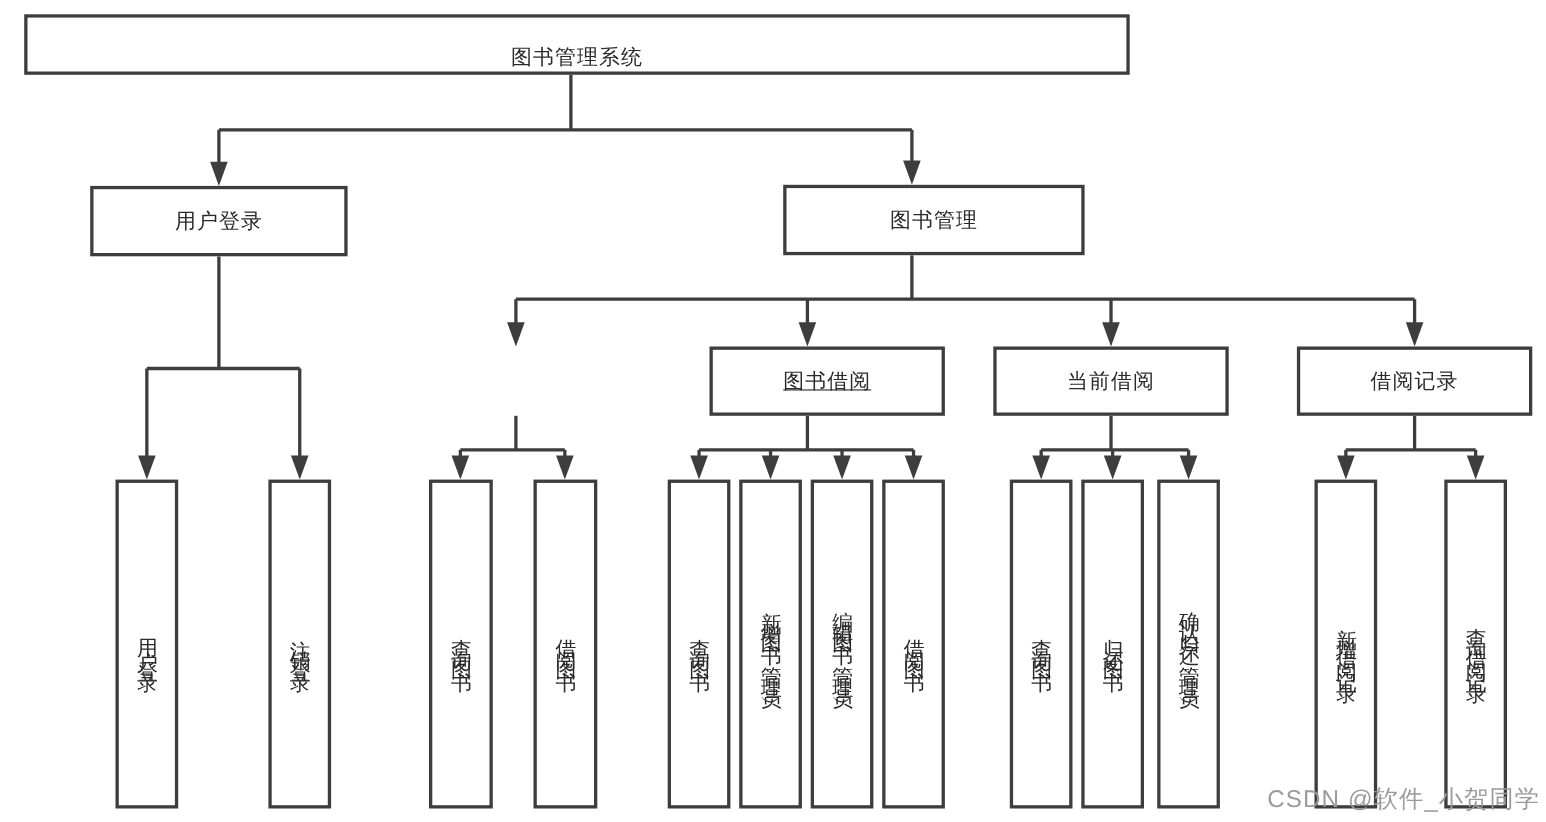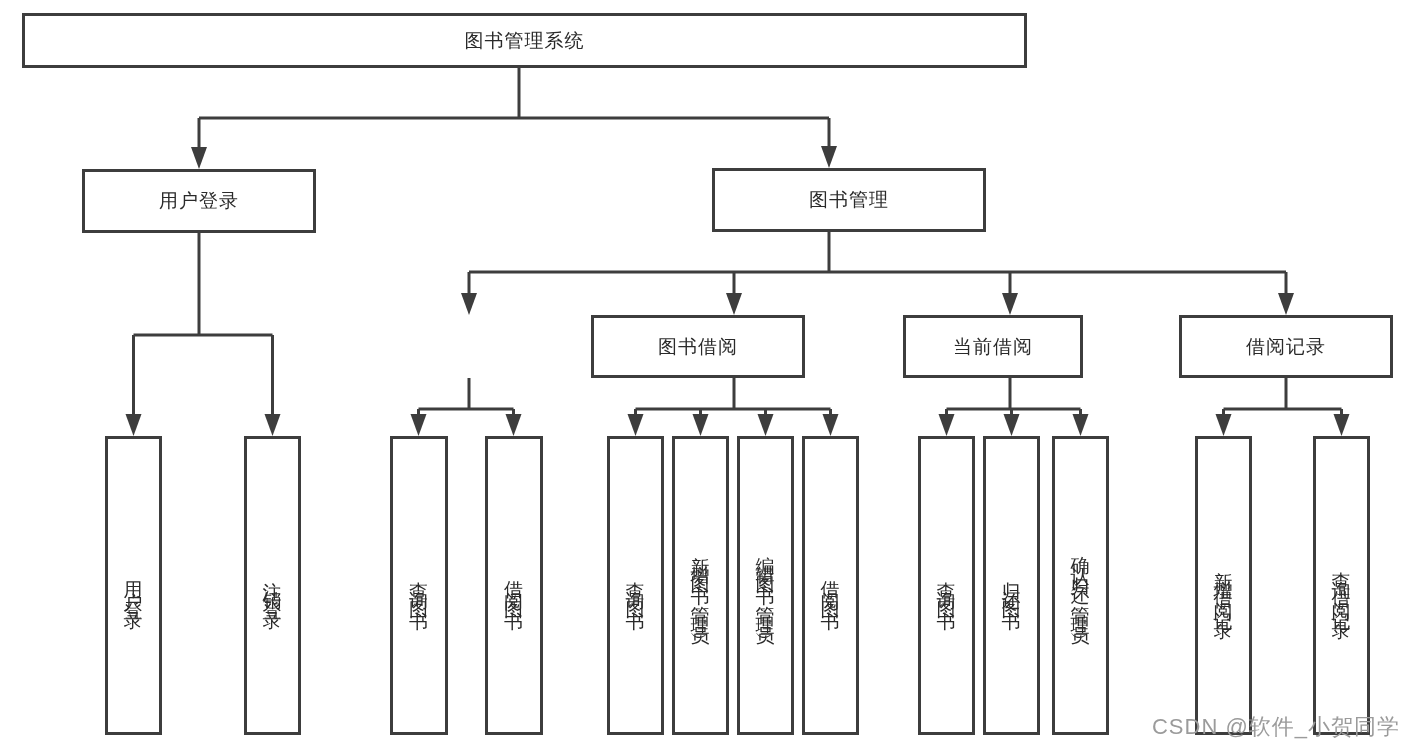--- a/index.html
+++ b/index.html
@@ -108,35 +108,35 @@
     <g>
       <path class="ln" d="M1286 378 V409"></path>
       <path class="ln" d="M1223.5 409 H1341.5"></path>
       <path class="ln" d="M1223.5 409 V417"></path>
       <path class="ar" d="M1215.5 414 H1231.5 L1223.5 436 Z"></path>
       <path class="ln" d="M1341.5 409 V417"></path>
       <path class="ar" d="M1333.5 414 H1349.5 L1341.5 436 Z"></path>
     </g>
   </svg>
 
-  <div class="node hbox" style="left:22px; top:13px; width:1005px; height:55px;">
+  <div class="node hbox" style="left:22px; top:13px; width:1005px; height:55px;align-items:flex-end;">
     <span>图书管理系统</span>
   </div>
 
   <div class="node hbox" style="left:82px; top:169px; width:234px; height:64px;">
     <span>用户登录</span>
   </div>
   <div class="node hbox" style="left:712px; top:168px; width:274px; height:64px;">
     <span>图书管理</span>
   </div>
 
-  <div class="node hbox" style="left:591px; top:315px; width:214px; height:63px;">
+  <div class="node hbox" style="left:645px; top:315px; width:214px; height:63px;text-decoration:underline;">
     <span>图书借阅</span>
   </div>
-  <div class="node hbox" style="left:903px; top:315px; width:180px; height:63px;">
+  <div class="node hbox" style="left:903px; top:315px; width:214px; height:63px;">
     <span>当前借阅</span>
   </div>
   <div class="node hbox" style="left:1179px; top:315px; width:214px; height:63px;">
     <span>借阅记录</span>
   </div>
 
   <div class="node vbox" style="left:105px; top:436px; width:57px; height:299px;">
     <span>用户登录</span>
   </div>
   <div class="node vbox" style="left:244px; top:436px; width:57px; height:299px;">

